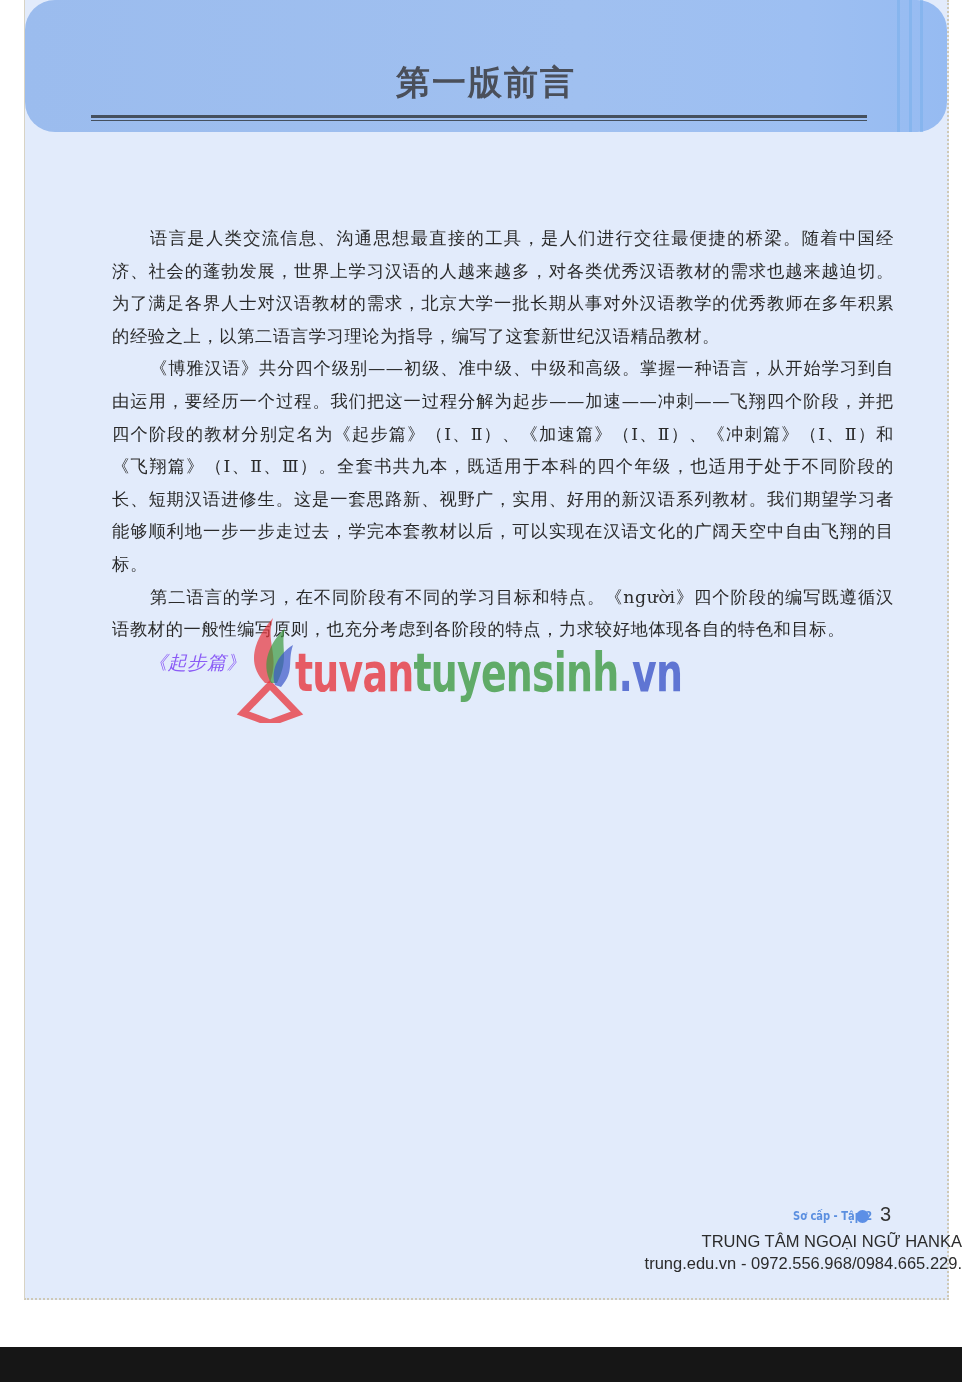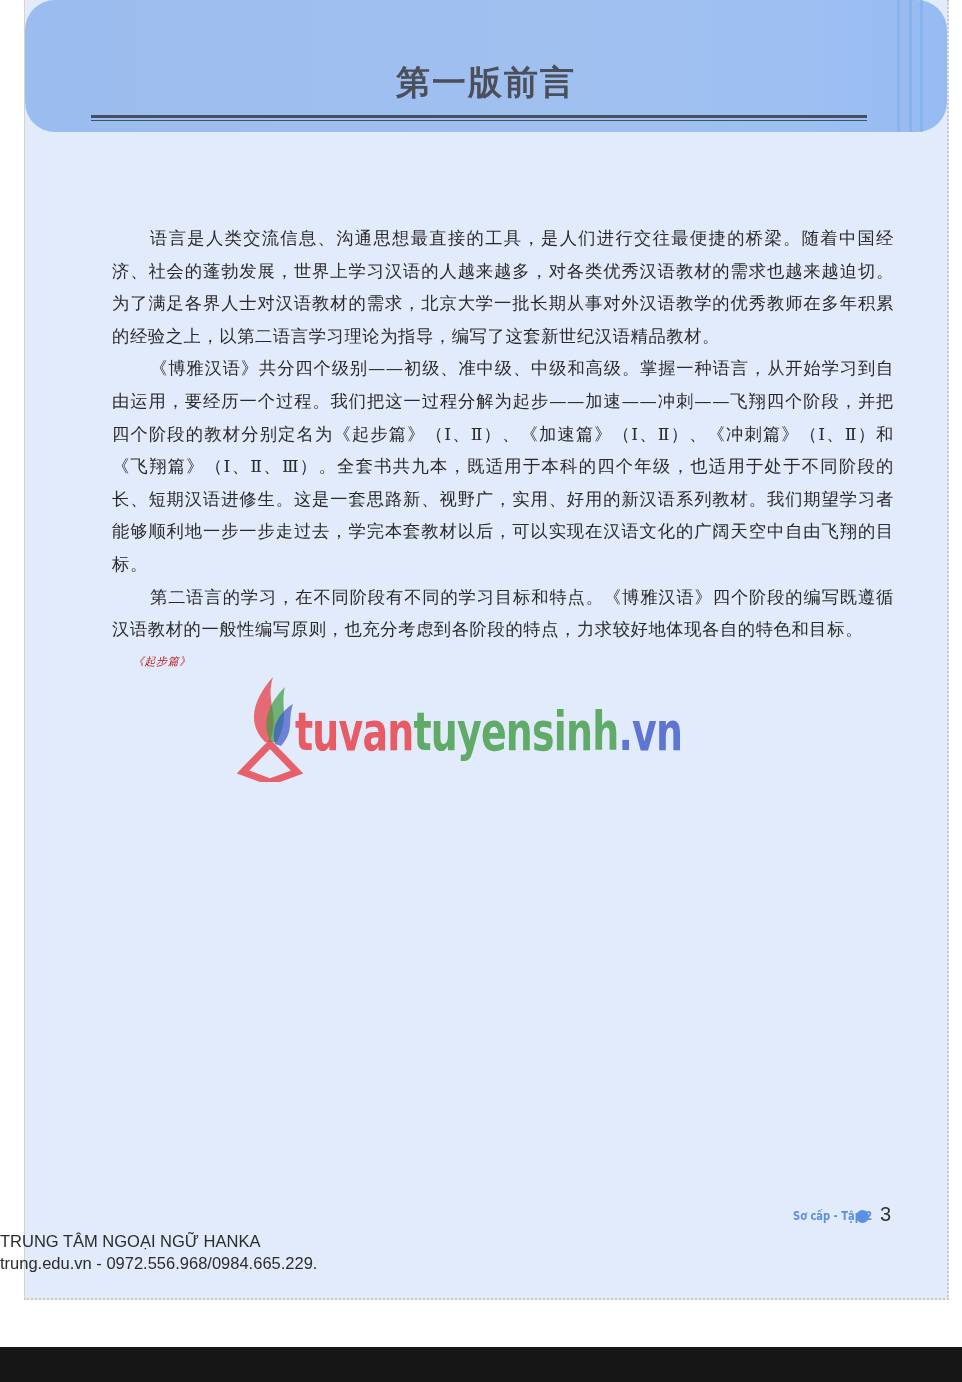--- a/index.html
+++ b/index.html
@@ -31,42 +31,42 @@
     border-top: 3px solid #45505e; border-bottom: 1px solid #45505e;
     box-sizing: border-box;
   }
   .body-text {
     position: absolute; left: 66px; width: 782px; top: 222px;
     font-size: 17.3px; line-height: 32.6px; color: #2a2a2a;
     text-align: justify; letter-spacing: 0.6px; margin-left: 21px;
   }
   .body-text p { margin: 0; text-indent: 2.2em; }
   .body-text .section-head {
-    text-indent: 1.9em; color: #b91c1c; font-style: italic;
-    font-family: "DejaVu Sans", sans-serif; font-size: 11px;
+    text-indent: 1.9em; color: #8b5cf6; font-style: italic;
+    font-family: "DejaVu Sans", sans-serif; font-size: 19px;
   }
   .footer-series {
     position: absolute; right: 90px; top: 1208px;
     font-family: "DejaVu Sans Condensed", "DejaVu Sans", sans-serif; font-weight: bold;
     font-size: 13px; color: #5b8fe0; transform: scaleX(0.85); transform-origin: right;
   }
   .footer-dot {
     position: absolute; left: 856px; top: 1210px; width: 13px; height: 13px;
     border-radius: 50%; background: #5c8fe6;
   }
   .page-number {
     position: absolute; left: 880px; top: 1203px;
     font-family: "Liberation Sans", sans-serif; font-size: 20px; color: #333;
   }
   .credits {
-    position: absolute; left: 0; right: 0; top: 1230px; text-align: left;
+    position: absolute; left: 0; right: 0; top: 1230px; text-align: right;
     font-family: "Liberation Sans", sans-serif; font-size: 16.5px; line-height: 22px; color: #2b2b2b;
   }
   .watermark {
-    position: absolute; left: 200px; top: 672px; width: 500px; height: 110px;
+    position: absolute; left: 200px; top: 613px; width: 500px; height: 110px;
     pointer-events: none;
   }
   .watermark .logo { position: absolute; left: 0; top: 0; width: 90px; height: 110px; }
   .watermark .wm-text {
     position: absolute; left: 70px; top: 28px;
     font-family: "DejaVu Sans Condensed", "DejaVu Sans", sans-serif; font-weight: bold;
     font-size: 54px; letter-spacing: -1px; transform: scaleX(0.78); transform-origin: left;
     opacity: 0.78; white-space: nowrap;
   }
   .wm-red { color: #e8333a; }
@@ -84,21 +84,21 @@
     <div class="stripe" style="left:872px"></div>
     <div class="stripe" style="left:884px"></div>
     <div class="stripe" style="left:895px"></div>
     <div class="page-title">第一版前言</div>
     <div class="title-rule"></div>
   </div>
 
   <div class="body-text">
     <p>语言是人类交流信息、沟通思想最直接的工具，是人们进行交往最便捷的桥梁。随着中国经济、社会的蓬勃发展，世界上学习汉语的人越来越多，对各类优秀汉语教材的需求也越来越迫切。为了满足各界人士对汉语教材的需求，北京大学一批长期从事对外汉语教学的优秀教师在多年积累的经验之上，以第二语言学习理论为指导，编写了这套新世纪汉语精品教材。</p>
     <p>《博雅汉语》共分四个级别——初级、准中级、中级和高级。掌握一种语言，从开始学习到自由运用，要经历一个过程。我们把这一过程分解为起步——加速——冲刺——飞翔四个阶段，并把四个阶段的教材分别定名为《起步篇》（Ⅰ、Ⅱ）、《加速篇》（Ⅰ、Ⅱ）、《冲刺篇》（Ⅰ、Ⅱ）和《飞翔篇》（Ⅰ、Ⅱ、Ⅲ）。全套书共九本，既适用于本科的四个年级，也适用于处于不同阶段的长、短期汉语进修生。这是一套思路新、视野广，实用、好用的新汉语系列教材。我们期望学习者能够顺利地一步一步走过去，学完本套教材以后，可以实现在汉语文化的广阔天空中自由飞翔的目标。</p>
-    <p>第二语言的学习，在不同阶段有不同的学习目标和特点。《博雅汉语》四个阶段的编写既遵循汉语教材的一般性编写原则，也充分考虑到各阶段的特点，力求较好地体现各自的特色和目标。</p>
+    <p>第二语言的学习，在不同阶段有不同的学习目标和特点。《người》四个阶段的编写既遵循汉语教材的一般性编写原则，也充分考虑到各阶段的特点，力求较好地体现各自的特色和目标。</p>
     <p class="section-head">《起步篇》</p>
   </div>
 
   <div class="watermark">
     <svg class="logo" viewBox="0 0 90 110">
       <path d="M18 100 L45 72 L72 100 L45 110 Z" fill="none" stroke="#e8333a" stroke-width="7" opacity="0.75"></path>
       <path d="M40 70 C20 50 30 25 48 5 C40 30 55 40 45 70 Z" fill="#e8333a" opacity="0.7"></path>
       <path d="M46 70 C35 50 45 30 60 15 C55 35 65 45 52 70 Z" fill="#3c9a3f" opacity="0.7"></path>
       <path d="M50 72 C45 55 55 40 68 32 C62 50 70 58 56 74 Z" fill="#3b55c8" opacity="0.7"></path>
     </svg>

